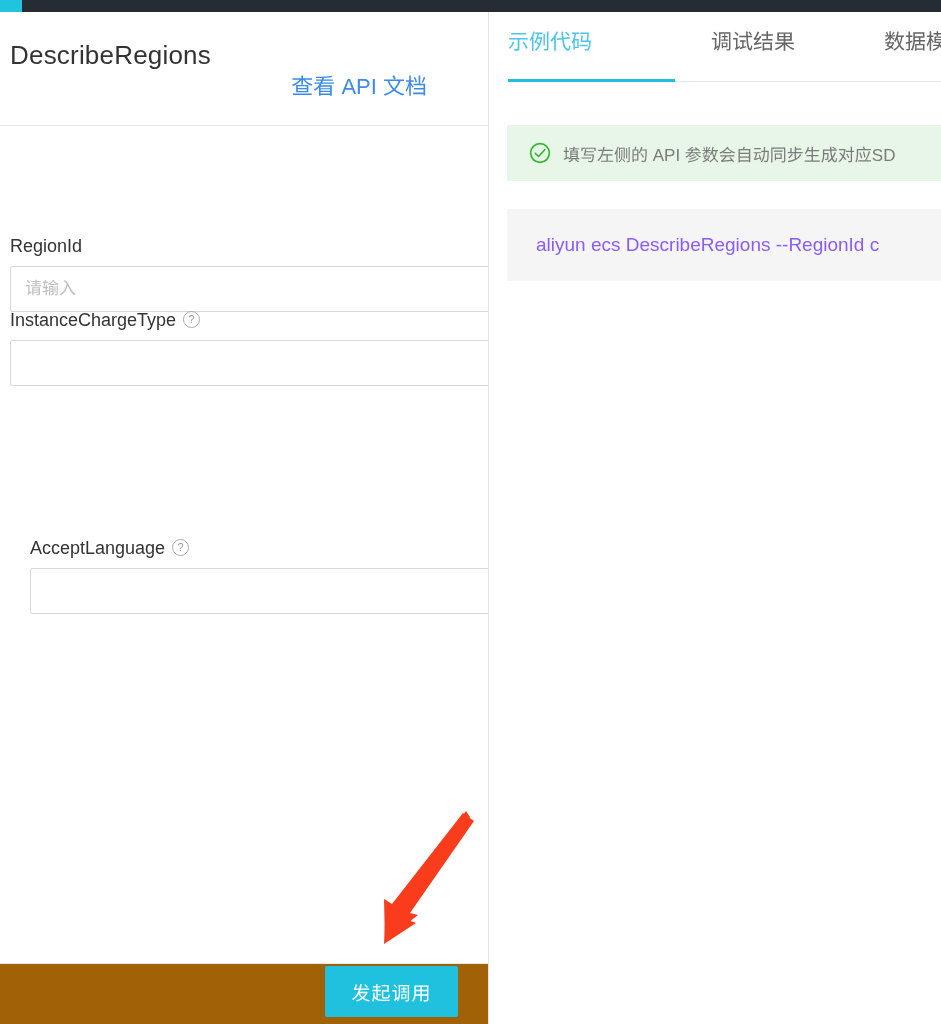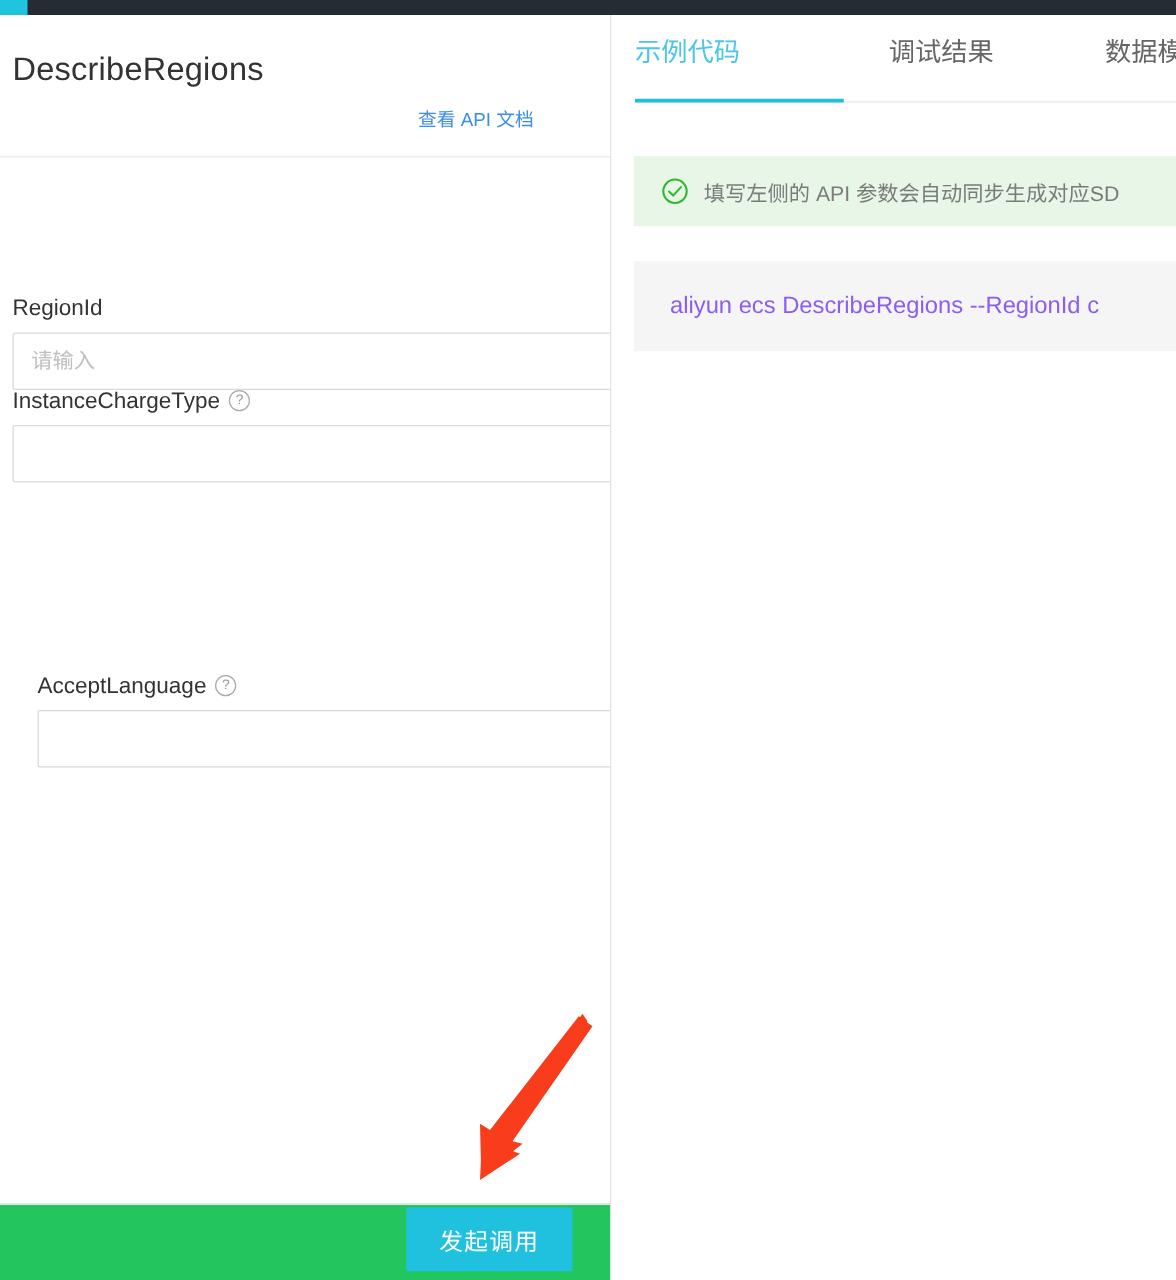--- a/index.html
+++ b/index.html
@@ -57,23 +57,23 @@
   #api-title {
     position: absolute;
     left: 10px; top: 28px;
     font-size: 26px;
     font-weight: 400;
     color: #333333;
     letter-spacing: .2px;
   }
   #api-doc-link {
     position: absolute;
-    right: 61px; top: 82px;
+    right: 61px; top: 72px;
     transform: translateY(-50%);
-    font-size: 15px;
+    font-size: 22px;
     color: #3b8ce8;
     text-decoration: none;
     cursor: pointer;
   }
 
   
   #form-area {
     position: absolute;
     left: 0; top: 115px;
     width: 488px; height: 836px;
@@ -122,21 +122,21 @@
   }
   .field-input::placeholder { color: #bfbfbf; }
 
   
   #left-footer {
     position: absolute;
     left: 0; top: 951px;
     width: 488px; height: 61px;
     border-top: 1px solid #e8e8e8;
     box-sizing: border-box;
-    background: #22c55e;
+    background: #a16207;
   }
   #submit-button {
     position: absolute;
     left: 325px; top: 2px;
     width: 133px; height: 51px;
     background: #20C1DE;
     border: none;
     border-radius: 2px;
     color: #ffffff;
     font-size: 19px;

